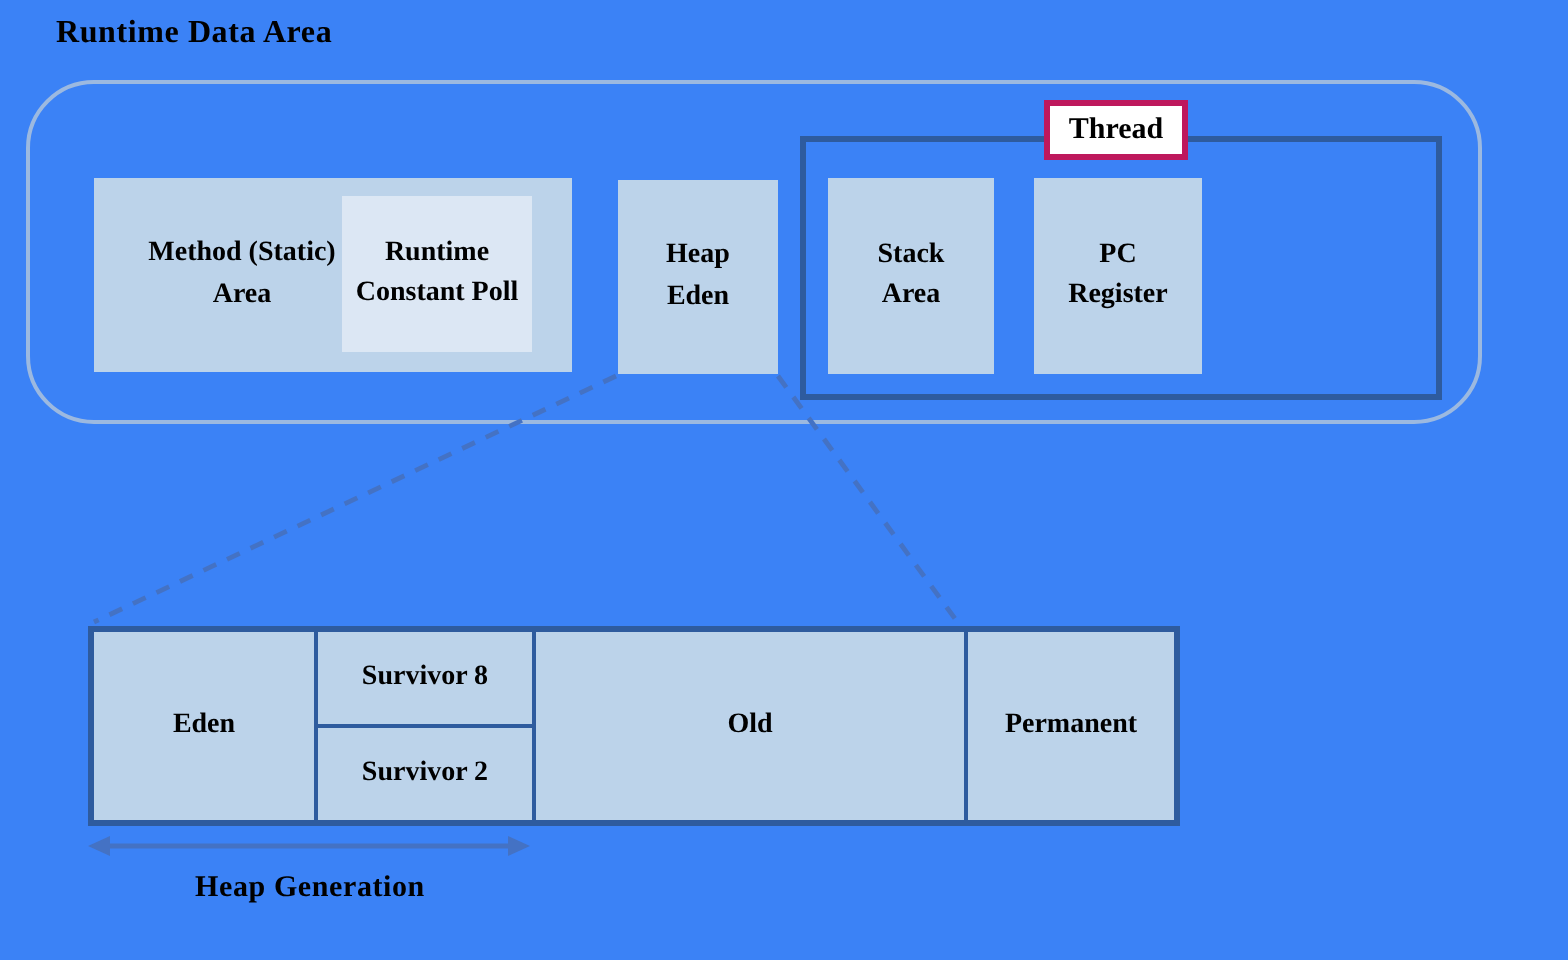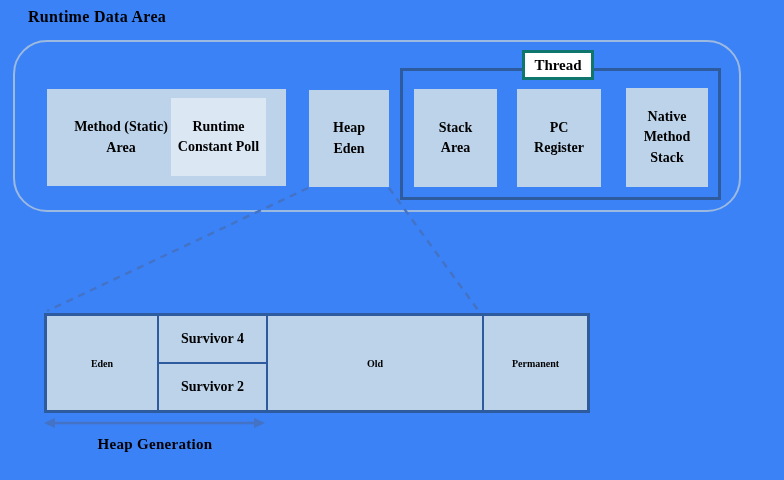--- a/index.html
+++ b/index.html
@@ -74,21 +74,21 @@
     border: 3px solid #2E5B9E;
     box-sizing: border-box;
     background: transparent;
     z-index: 2;
   }
   .thread-label {
     position: absolute;
     left: 522px; top: 50px;
     width: 72px; height: 30px;
     background: #ffffff;
-    border: 3px solid #0f766e;
+    border: 3px solid #be185d;
     box-sizing: border-box;
     display: flex; align-items: center; justify-content: center;
     font-size: 15px;
     z-index: 4;
     text-align: center;
   }
   .stack-box  { left: 414px; top: 89px; width: 83px; height: 98px; padding: 0 12px; z-index: 3; align-items: center; }
   .pc-box     { left: 517px; top: 89px; width: 84px; height: 98px; padding: 0 12px; z-index: 3; }
   .native-box { left: 626px; top: 88px; width: 82px; height: 99px; padding: 0 8px;  z-index: 3; }
 
@@ -106,21 +106,21 @@
     width: 546px; height: 100px;
     border: 3px solid #2E5B9E;
     background: #BCD3EA;
     box-sizing: border-box;
     display: flex;
     z-index: 2;
   }
   .seg {
     display: flex; align-items: center; justify-content: center;
     text-align: center;
-    font-size: 10px;
+    font-size: 14px;
     box-sizing: border-box;
   }
   .seg-eden { width: 112px; border-right: 2.5px solid #2E5B9E; }
   .survivor-col {
     width: 109px;
     border-right: 2.5px solid #2E5B9E;
     display: flex; flex-direction: column;
     box-sizing: border-box;
   }
   .survivor-cell {
@@ -165,31 +165,28 @@
   <div class="thread-label">
     <span>Thread</span>
   </div>
 
   <div class="box stack-box">
     <span>Stack Area</span>
   </div>
   <div class="box pc-box">
     <span>PC Register</span>
   </div>
-  <div class="box native-box">
-    <span>Native Method Stack</span>
-  </div>
 
   <div class="heap-detail">
     <div class="seg seg-eden">
       <span>Eden</span>
     </div>
     <div class="survivor-col">
       <div class="survivor-cell survivor-top">
-        <span>Survivor 4</span>
+        <span>Survivor 8</span>
       </div>
       <div class="survivor-cell">
         <span>Survivor 2</span>
       </div>
     </div>
     <div class="seg seg-old">
       <span>Old</span>
     </div>
     <div class="seg seg-permanent">
       <span>Permanent</span>

